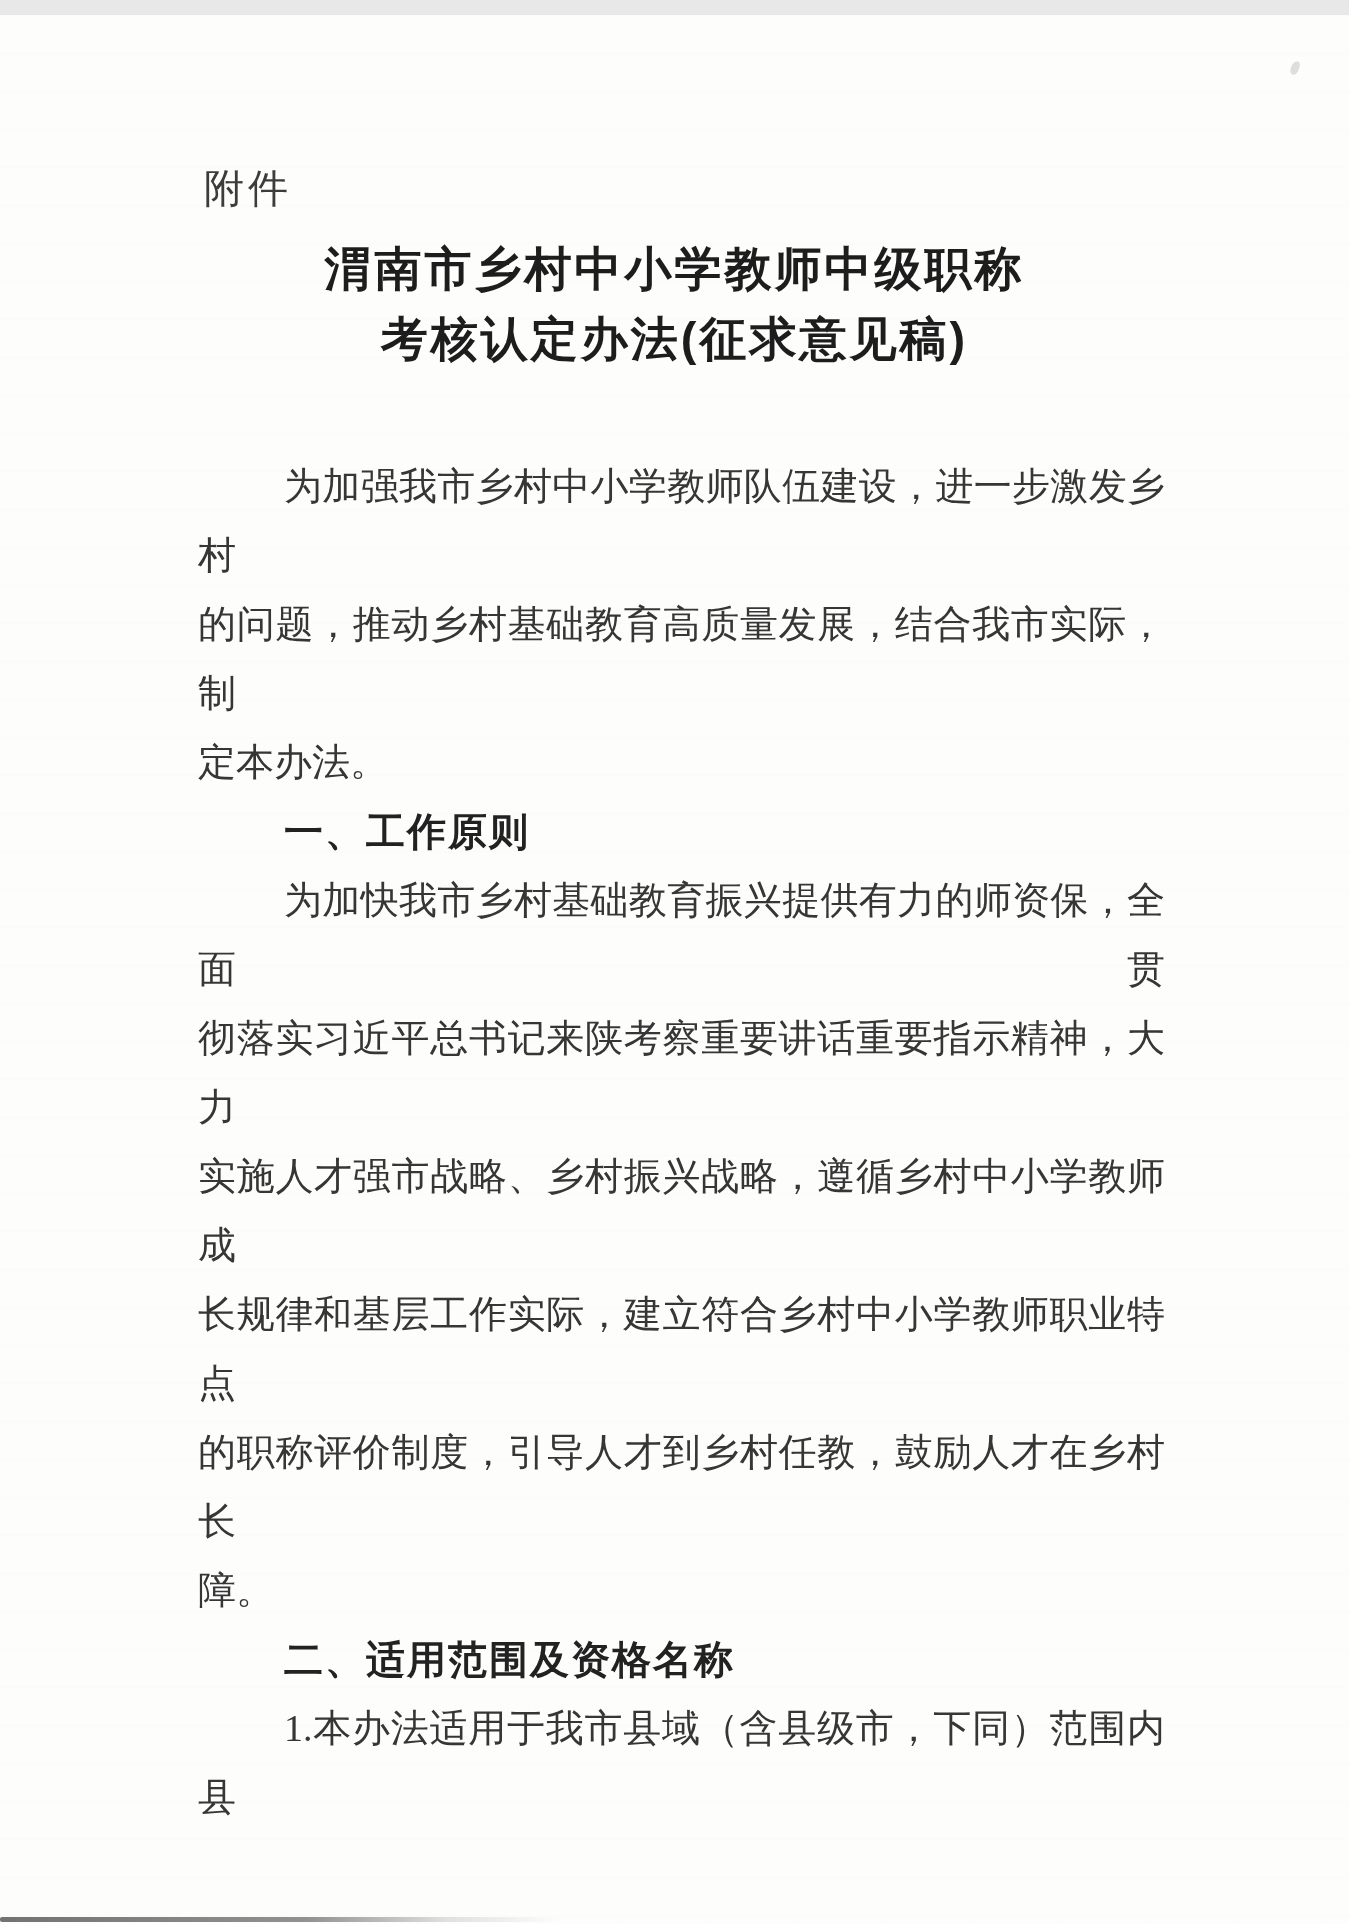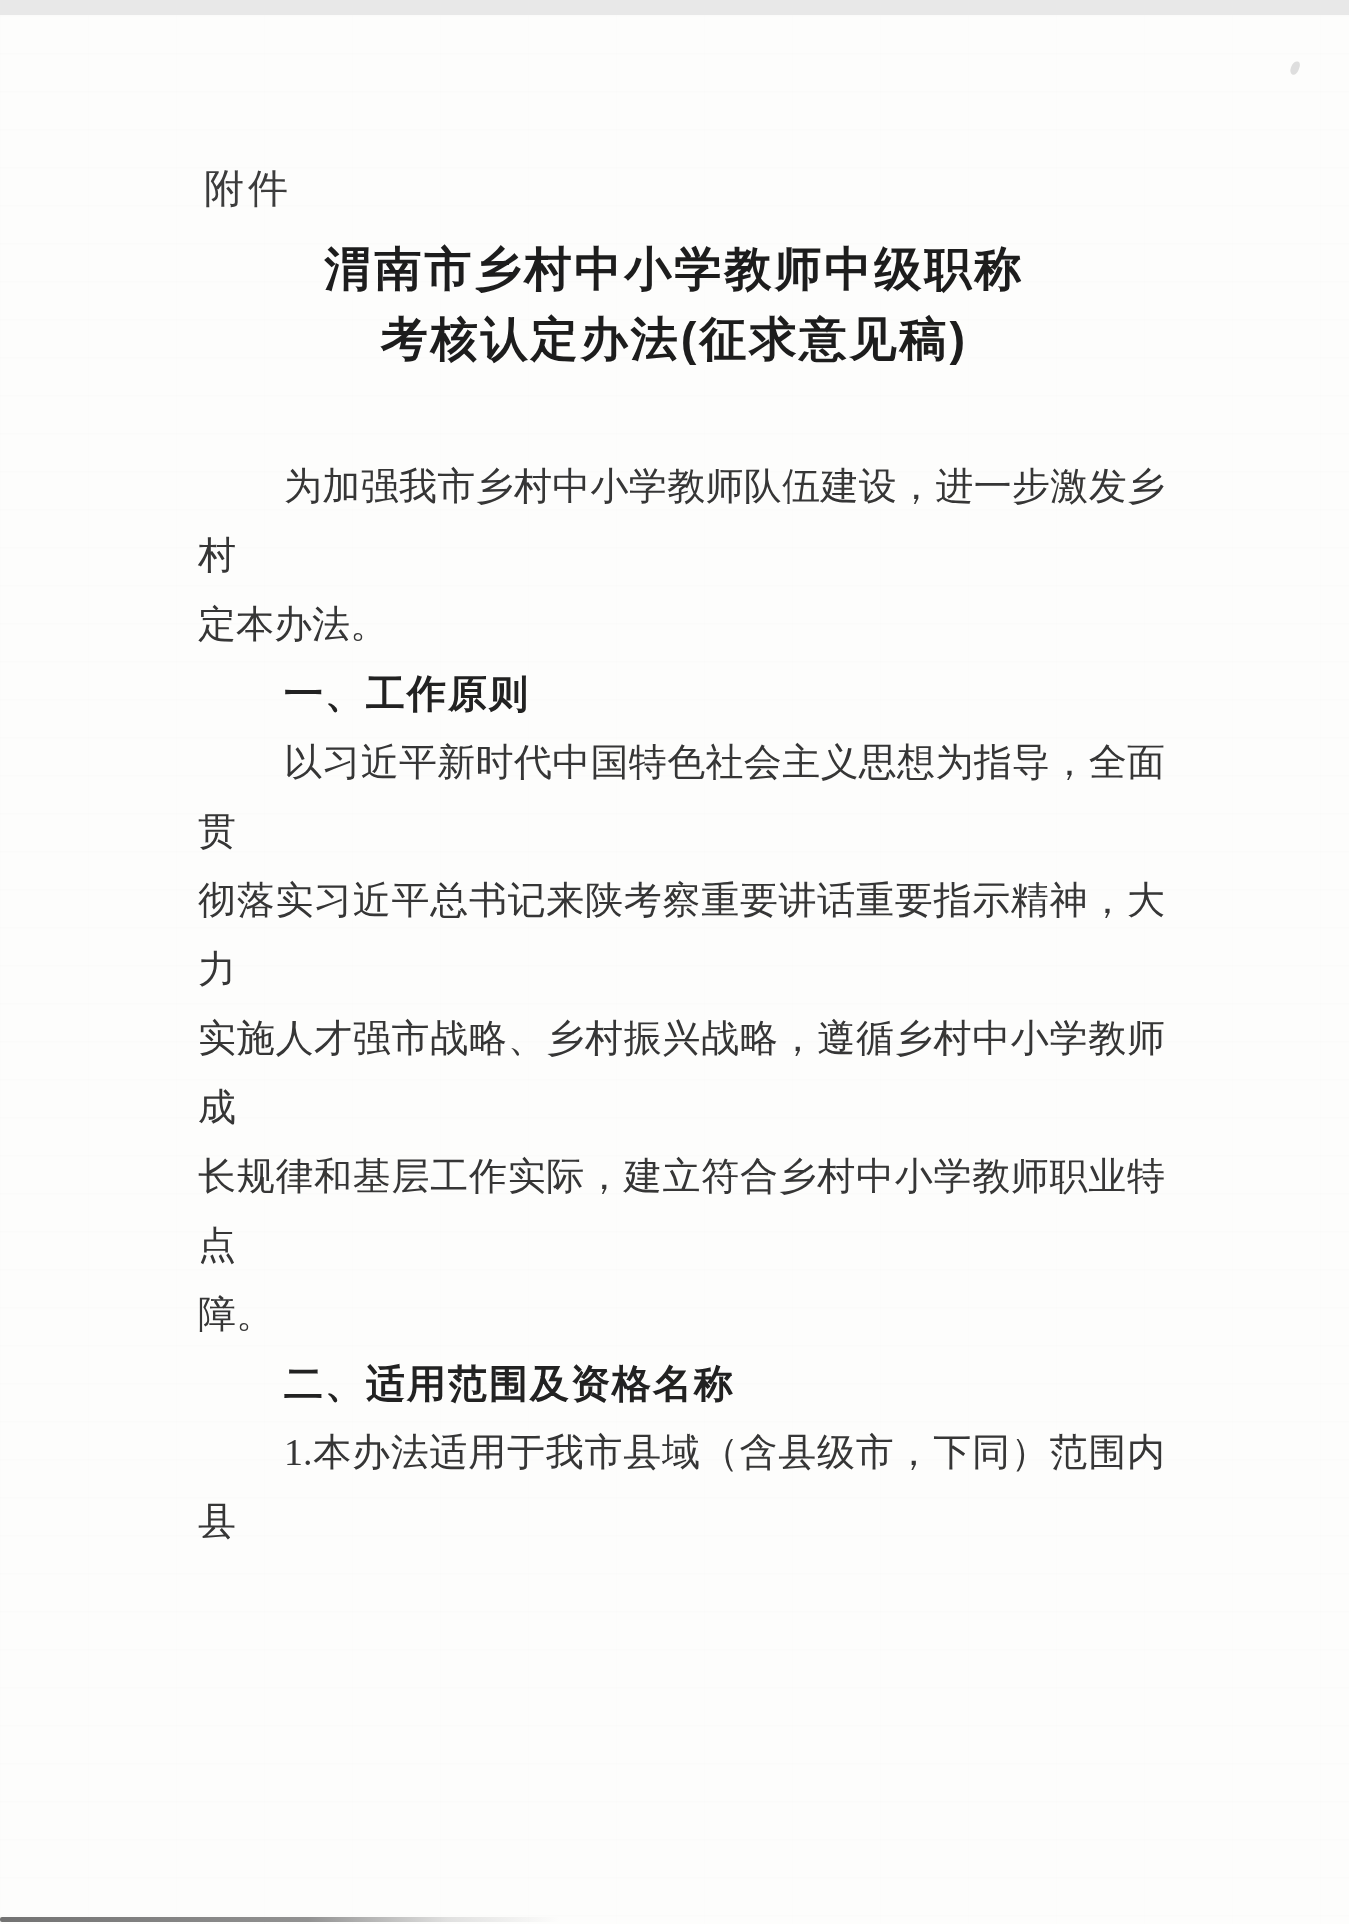--- a/index.html
+++ b/index.html
@@ -104,26 +104,28 @@
   <div class="attachment-label">附件</div>
 
   <div class="doc-title">
     <div>渭南市乡村中小学教师中级职称</div>
     <div>考核认定办法(征求意见稿)</div>
   </div>
 
   <div class="doc-body">
 
   <div class="line indent fill">为加强我市乡村中小学教师队伍建设，进一步激发乡村</div>
+      <div class="line fill">的问题，推动乡村基础教育高质量发展，结合我市实际，制</div>
       <div class="line wrapline">定本办法。</div>
       <div class="line heading indent">一、工作原则</div>
-      <div class="line indent fill">以习近平新时代中国特色社会主义思想为指导，全面贯</div>
+      <div class="line indent fill">为加快我市乡村基础教育振兴提供有力的师资保，全面贯</div>
       <div class="line fill">彻落实习近平总书记来陕考察重要讲话重要指示精神，大力</div>
       <div class="line fill">实施人才强市战略、乡村振兴战略，遵循乡村中小学教师成</div>
       <div class="line fill">长规律和基层工作实际，建立符合乡村中小学教师职业特点</div>
+      <div class="line fill">的职称评价制度，引导人才到乡村任教，鼓励人才在乡村长</div>
       <div class="line wrapline">障。</div>
       <div class="line heading indent">二、适用范围及资格名称</div>
       <div class="line indent fill">1.本办法适用于我市县域（含县级市，下同）范围内县</div>
     </div>
 
   <div class="scan-streak"></div>
   <div class="scan-speck"></div>
 
 </div>
 

